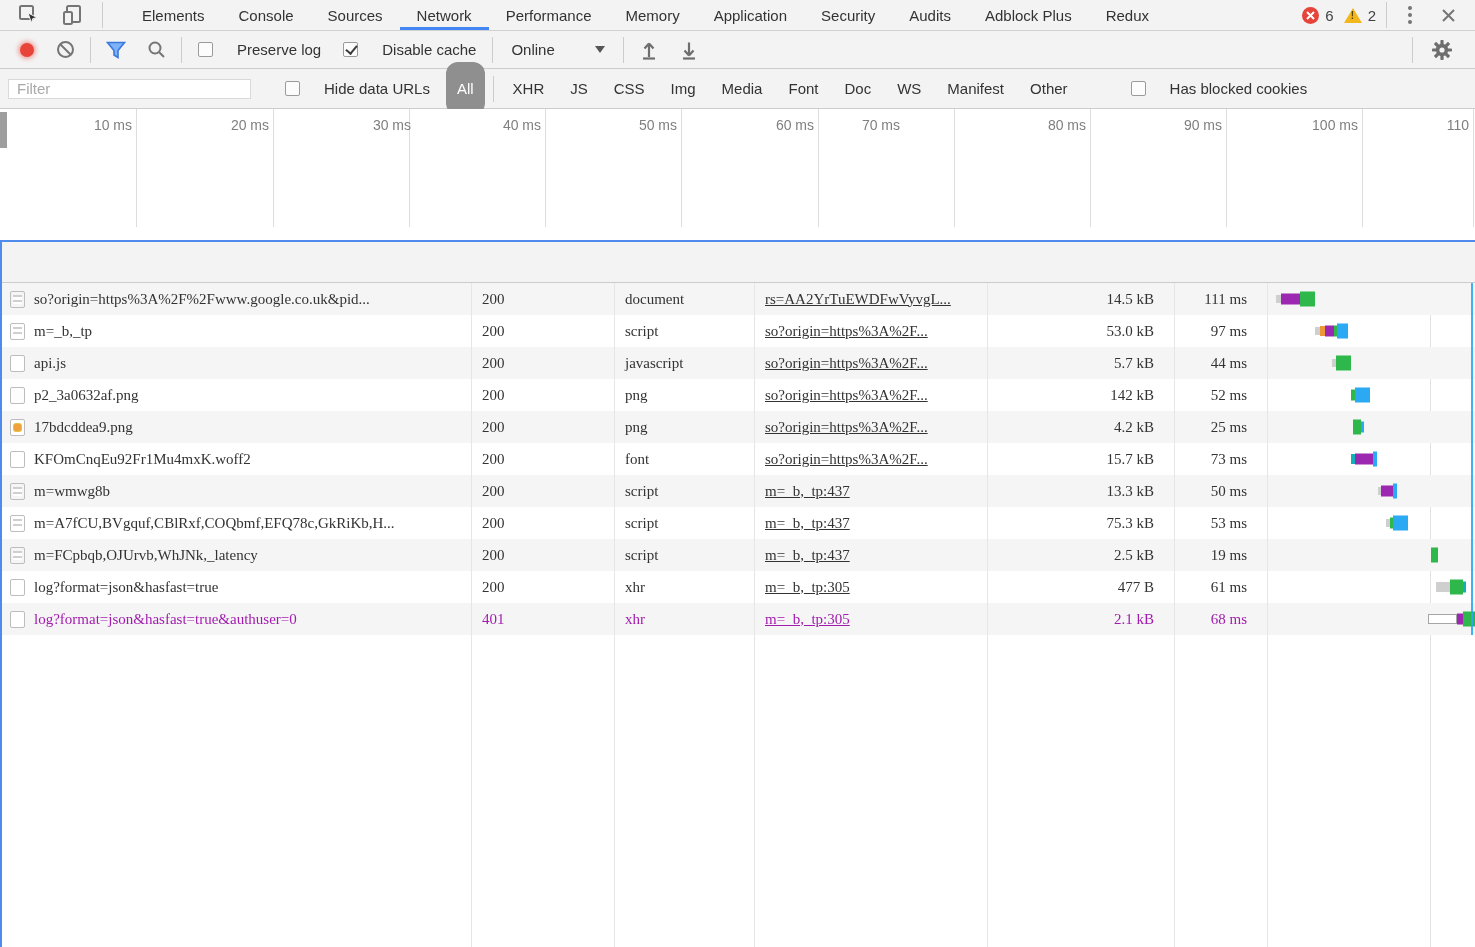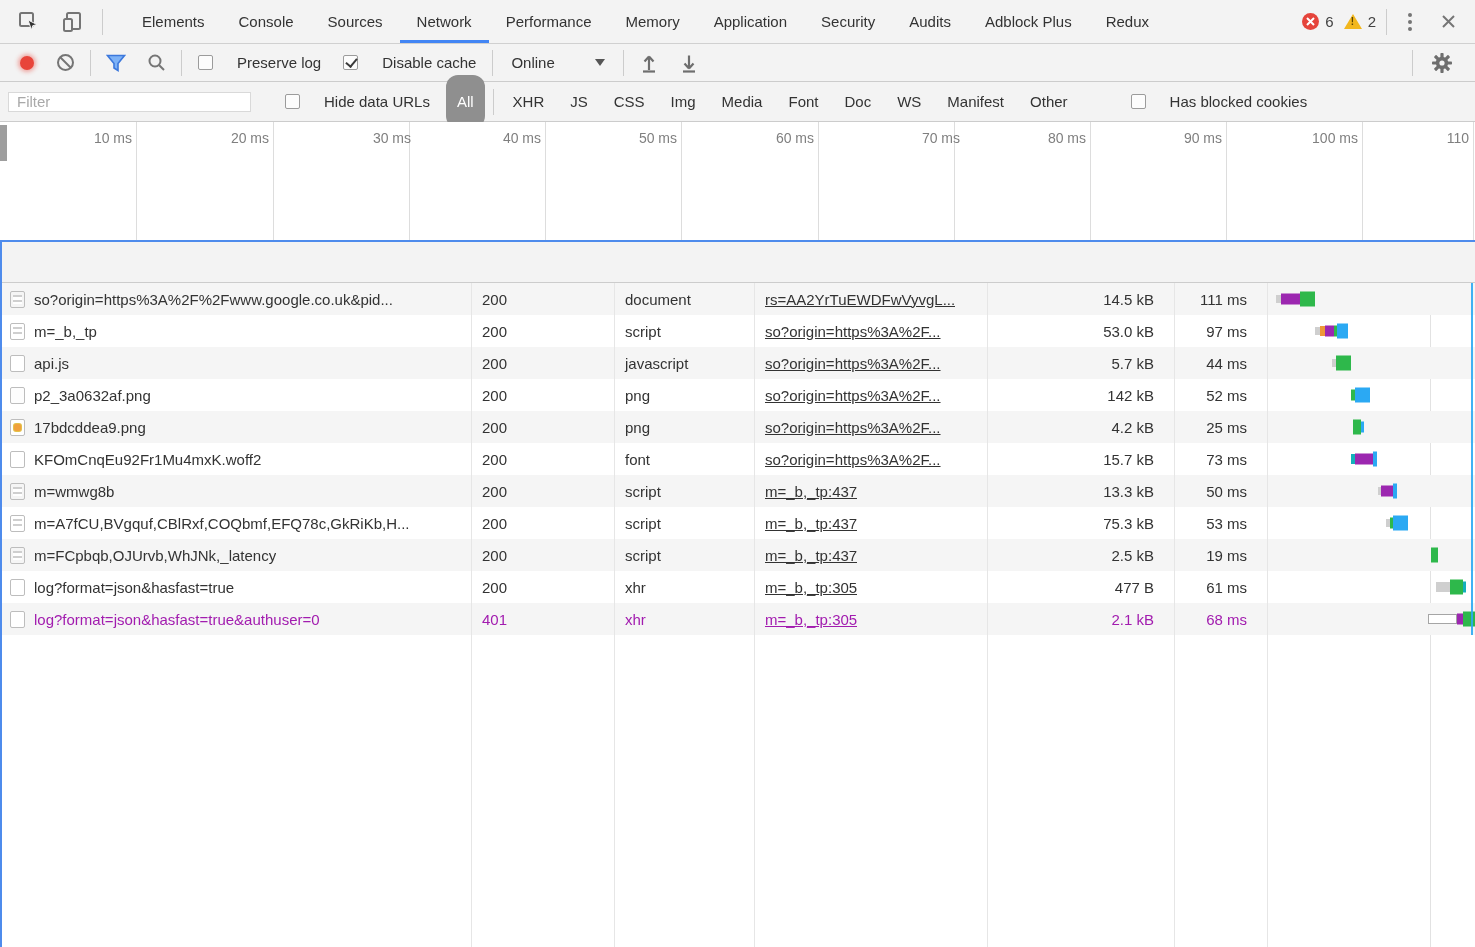--- a/index.html
+++ b/index.html
@@ -1,21 +1,21 @@
 <!DOCTYPE html>
 <html><head>
 <meta charset="utf-8">
 <style>
   * { box-sizing: border-box; margin: 0; padding: 0; }
   html,body { width:1475px; height:947px; overflow:hidden; }
   body { font-family:"Liberation Sans","DejaVu Sans",sans-serif; color:#333; background:#fff; }
   .devtools { position:relative; width:1475px; height:947px; background:#fff; }
 
   
-  .tabbar { height:44px; background:#f3f3f3; border-bottom:1px solid #d0d0d0; display:flex; align-items:center; }
+  .tabbar { height:31px; background:#f3f3f3; border-bottom:1px solid #d0d0d0; display:flex; align-items:center; }
   .tabbar .left-icons { display:flex; align-items:center; gap:14px; padding:0 14px 0 14px; }
   .icon-btn { width:30px; height:30px; display:flex; align-items:center; justify-content:center; cursor:pointer; }
   .vdiv { width:1px; height:26px; background:#ccc; }
   .tabs { display:flex; height:100%; align-items:stretch; margin-left:8px; }
   .tab { display:flex; align-items:center; padding:0 17px; font-size:15px; color:#333; cursor:pointer; border-bottom:3px solid transparent; border-top:3px solid transparent; }
   .tab.active { border-bottom-color:#4285f4; }
   .tabbar .right { margin-left:auto; display:flex; align-items:center; gap:10px; padding-right:12px; }
   .badge-group { display:flex; align-items:center; gap:6px; font-size:15px; color:#424242; }
   .err-circle { width:17px; height:17px; border-radius:50%; background:#e5443b; display:flex; align-items:center; justify-content:center; }
   .err-circle svg { display:block; }
@@ -51,21 +51,21 @@
   .ov-grip { position:absolute; left:0; top:3px; width:7px; height:36px; background:#9e9e9e; }
 
   
   .table-wrap { position:absolute; left:0; top:240px; width:1475px; height:707px; border-top:2px solid #4e8bec; border-left:2px solid #4e8bec; background:#fff; }
   .grid { display:grid; grid-template-columns:470px 143px 140px 233px 187px 93px 1fr; }
   .thead { height:41px; background:#f3f3f3; border-bottom:1px solid #ccc; }
   .th { display:flex; font-size:15px; color:#b91c1c; padding-left:10px; border-right:1px solid #ccc; position:relative; cursor:pointer;margin-top:44px; }
   .th:last-child { border-right:none; }
   .sort-up { position:absolute; right:16px; top:50%; transform:translateY(-50%); width:0; height:0; border-left:7px solid transparent; border-right:7px solid transparent; border-bottom:10px solid #555; }
   .tbody { position:relative; height:664px; }
-  .row { height:32px; }
+  .row { height:32px;font-family:Liberation Serif, serif; }
   .row.stripe { background:#f5f5f5; }
   .cell { display:flex; align-items:center; font-size:15px; color:#333; padding:0 10px; border-right:1px solid #e6e6e6; overflow:hidden; white-space:nowrap; }
   .cell:last-child { border-right:none; }
   .cell.num { justify-content:flex-end; padding-right:20px; }
   .cell.name { padding-left:8px; gap:9px; }
   .cell .txt { overflow:hidden; text-overflow:ellipsis; white-space:nowrap; }
   .link { text-decoration:underline; cursor:pointer; color:#333; overflow:hidden; text-overflow:ellipsis; }
   .row.error .cell, .row.error .link { color:#a21caf; }
   .ficon { width:15px; height:17px; border:1px solid #bdbdbd; border-radius:2px; background:#fff; flex:0 0 auto; position:relative; }
   .ficon.script { background:repeating-linear-gradient(to bottom, #fff 0 3px, #cfcfcf 3px 5px); background-clip:content-box; padding:3px 2px; }
@@ -246,21 +246,21 @@
       <div class="ov-label" style="left: 269px;">20 ms</div>
       <div class="ov-tickline" style="left: 409px;"></div>
       <div class="ov-label" style="left: 411px;">30 ms</div>
       <div class="ov-tickline" style="left: 545px;"></div>
       <div class="ov-label" style="left: 541px;">40 ms</div>
       <div class="ov-tickline" style="left: 681px;"></div>
       <div class="ov-label" style="left: 677px;">50 ms</div>
       <div class="ov-tickline" style="left: 818px;"></div>
       <div class="ov-label" style="left: 814px;">60 ms</div>
       <div class="ov-tickline" style="left: 954px;"></div>
-      <div class="ov-label" style="left: 960px;">70 ms</div>
+      <div class="ov-label" style="left: 900px;">70 ms</div>
       <div class="ov-tickline" style="left: 1090px;"></div>
       <div class="ov-label" style="left: 1086px;">80 ms</div>
       <div class="ov-tickline" style="left: 1226px;"></div>
       <div class="ov-label" style="left: 1222px;">90 ms</div>
       <div class="ov-tickline" style="left: 1362px;"></div>
       <div class="ov-label" style="left: 1358px;">100 ms</div>
       <div class="ov-tickline" style="left: 1473px;"></div>
       <div class="ov-label" style="left: 1469px;">110</div>
     </div>
 

